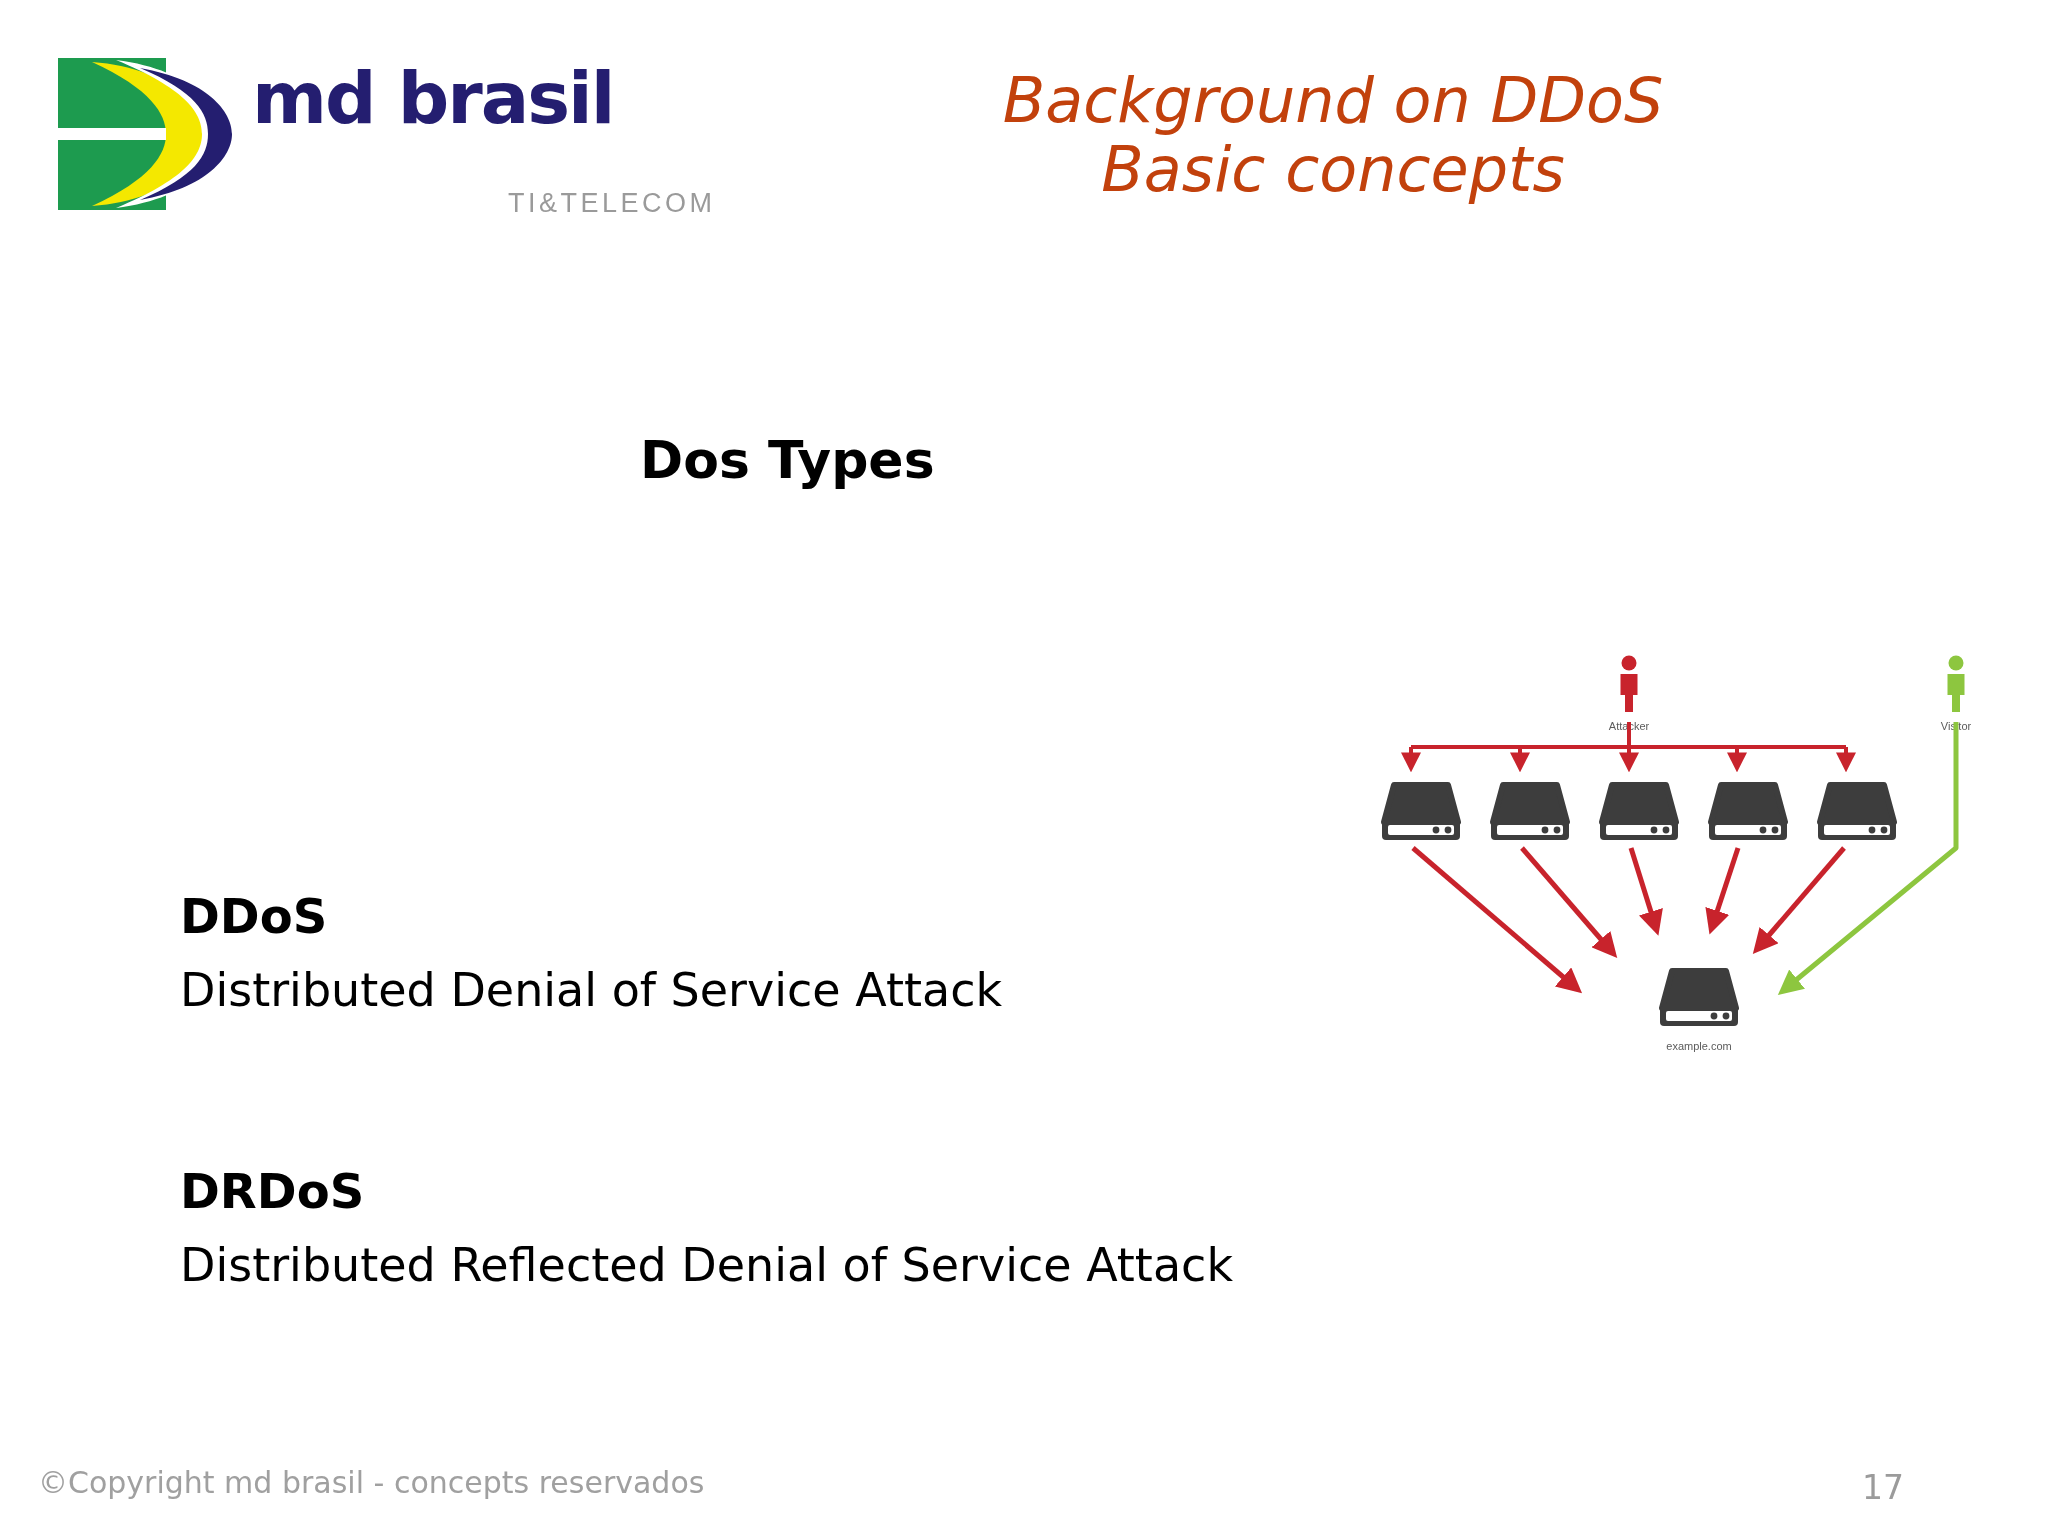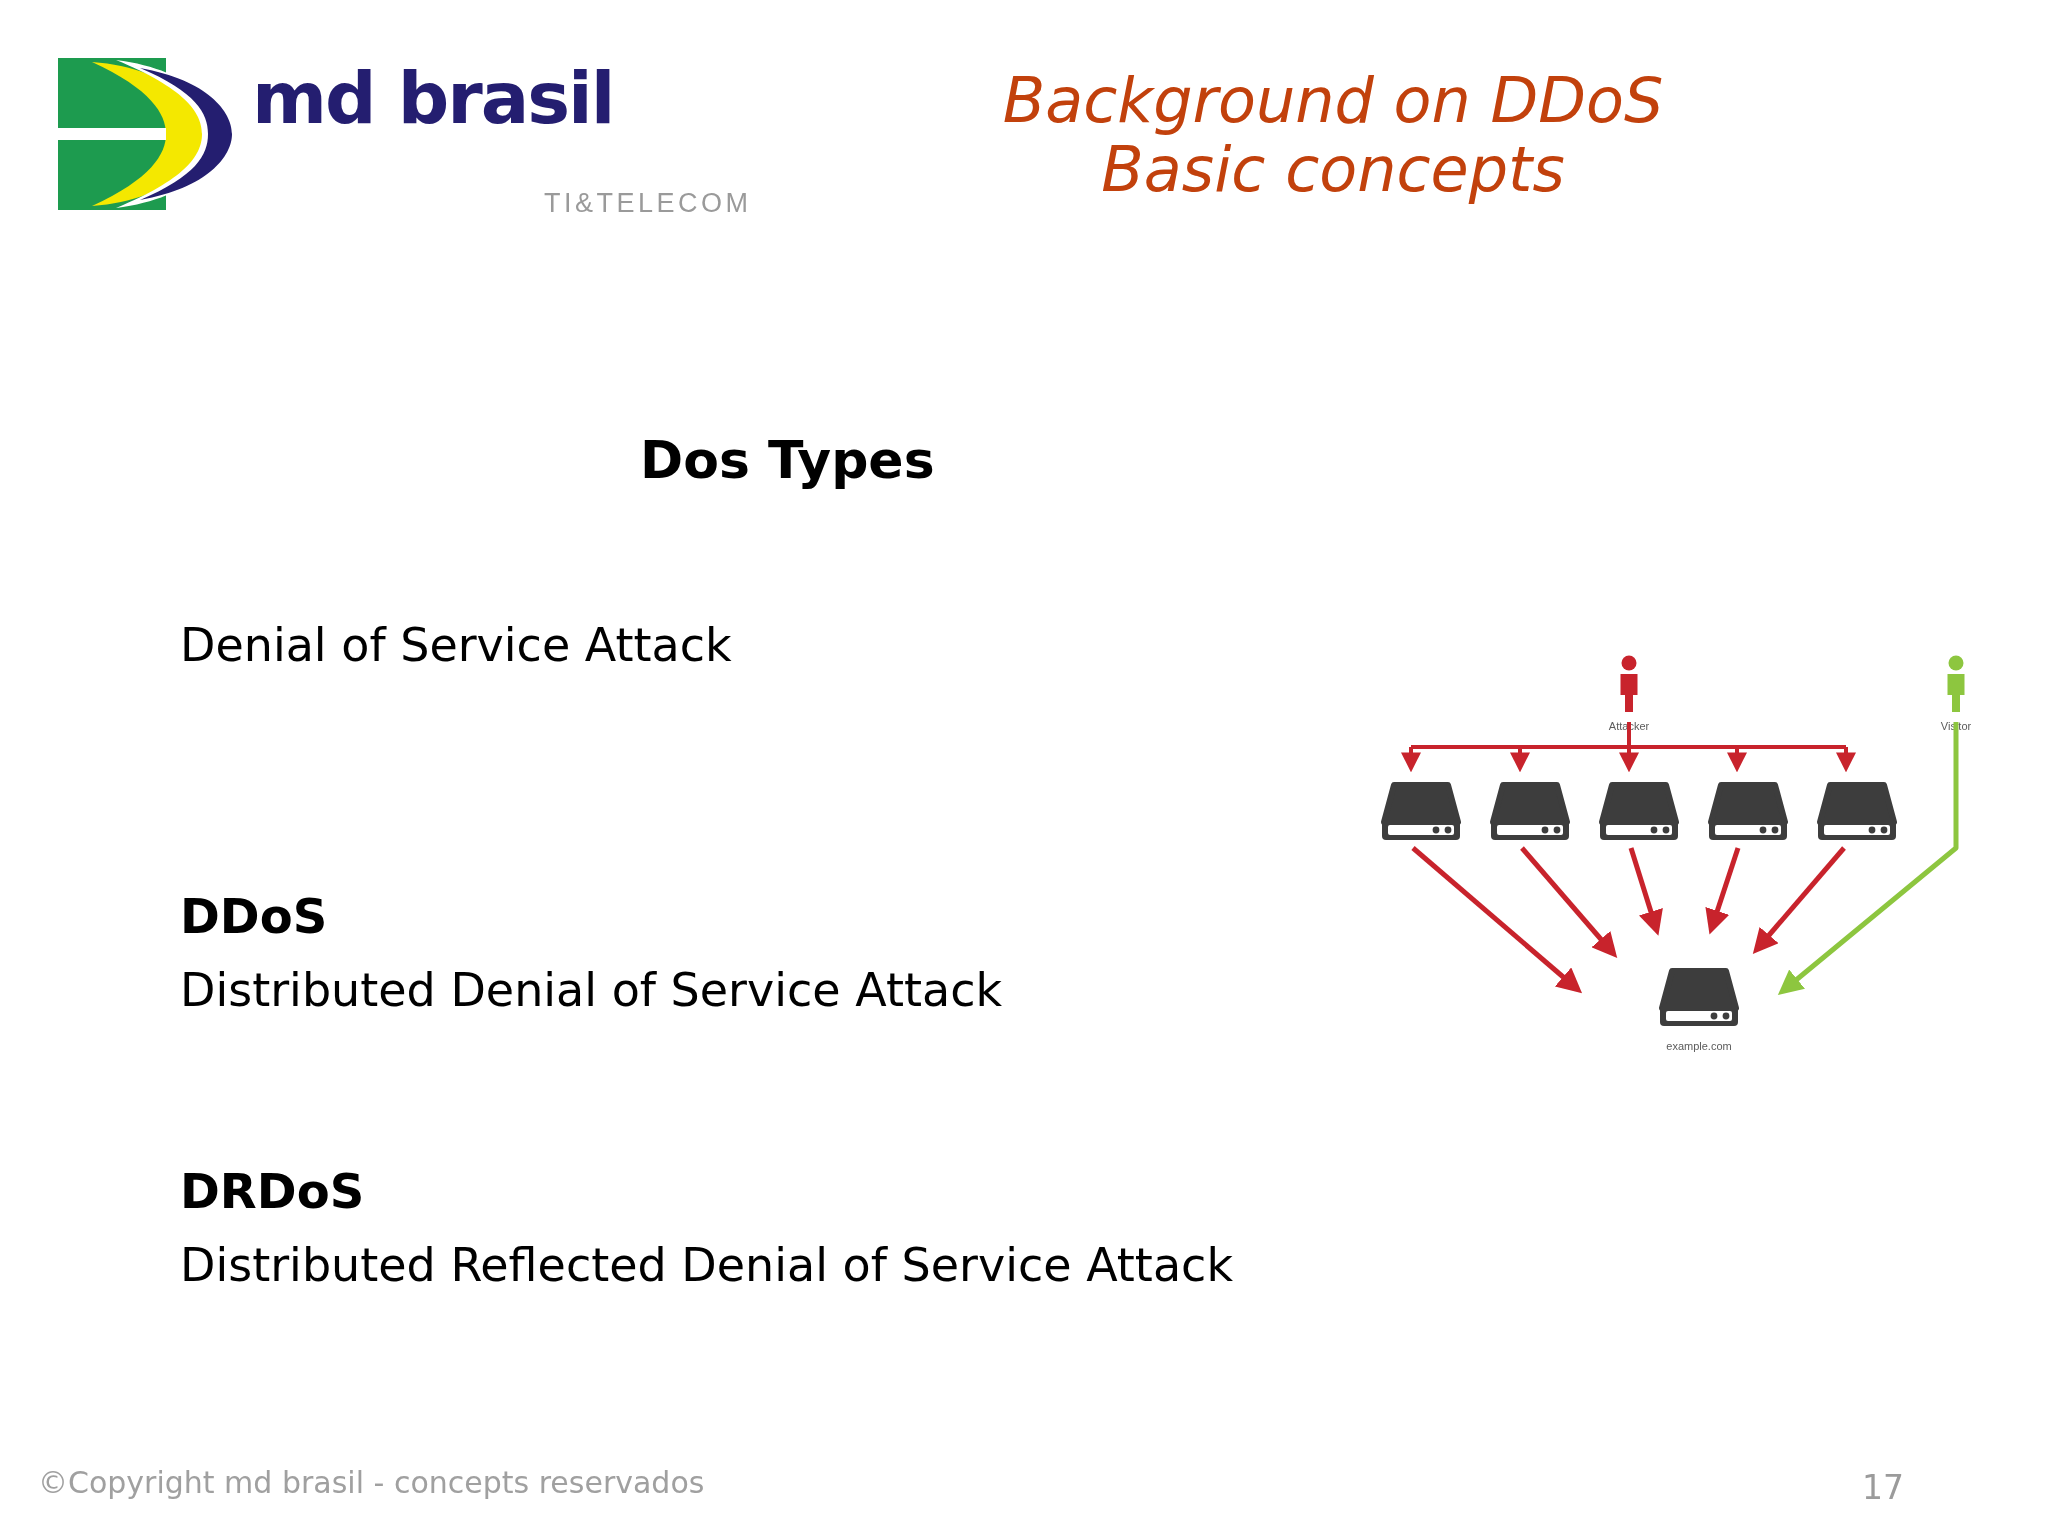--- a/index.html
+++ b/index.html
@@ -47,21 +47,20 @@
   }
   .logo-tagline {
     position: absolute;
     left: 452px;
     top: 140px;
     font-family: "Liberation Sans", sans-serif;
     font-size: 27px;
     color: #9a9a9a;
     letter-spacing: 3.5px;
     font-weight: 400;
-    margin-left: 36px;
   }
 
   
   .slide-title {
     position: absolute;
     left: 708px;
     top: 66px;
     width: 1250px;
     text-align: center;
     font-family: "DejaVu Sans", sans-serif;
@@ -164,21 +163,20 @@
   </div>
 
   <div class="slide-title">
     <span class="line">Background on DDoS</span>
     <span class="line">Basic concepts</span>
   </div>
 
   <div class="dos-types-heading">Dos Types</div>
 
   <div class="term-block b1">
-    <p class="term-desc">Denial of Service Attack</p>
   </div>
 
   <div class="term-block b2">
     <p class="term-label">DDoS</p>
     <p class="term-desc">Distributed Denial of Service Attack</p>
   </div>
 
   <div class="term-block b3">
     <p class="term-label">DRDoS</p>
     <p class="term-desc">Distributed Reflected Denial of Service Attack</p>

